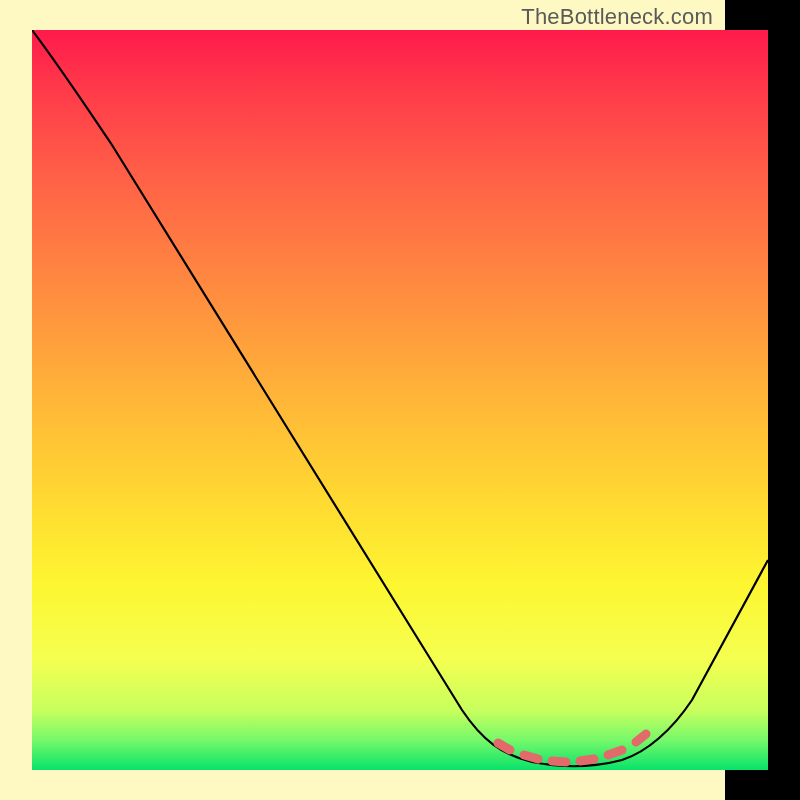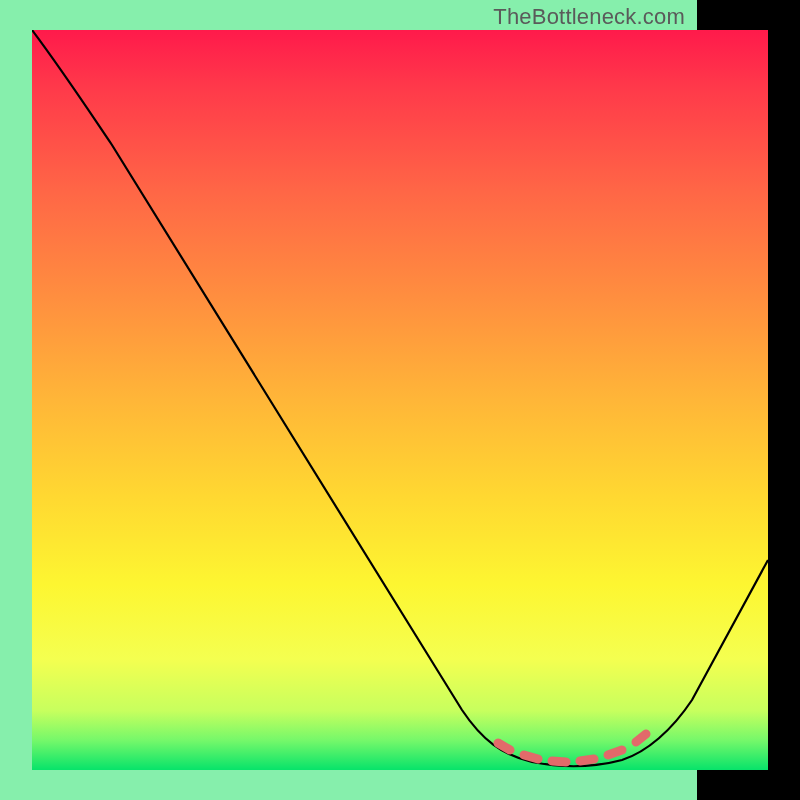--- a/index.html
+++ b/index.html
@@ -8,21 +8,22 @@
     width: 800px;
     height: 800px;
     background: #000;
     overflow: hidden;
     font-family: Arial, Helvetica, sans-serif;
   }
   .frame {
     position: relative;
     width: 697px;
     height: 800px;
-    background: #86efac;
+    background: #fef9c3;
+    padding-left: 28px;
   }
   .watermark {
     position: absolute;
     top: 4px;
     right: 12px;
     color: #5a5a5a;
     font-size: 22px;
     font-weight: 400;
     letter-spacing: 0.2px;
     z-index: 4;

